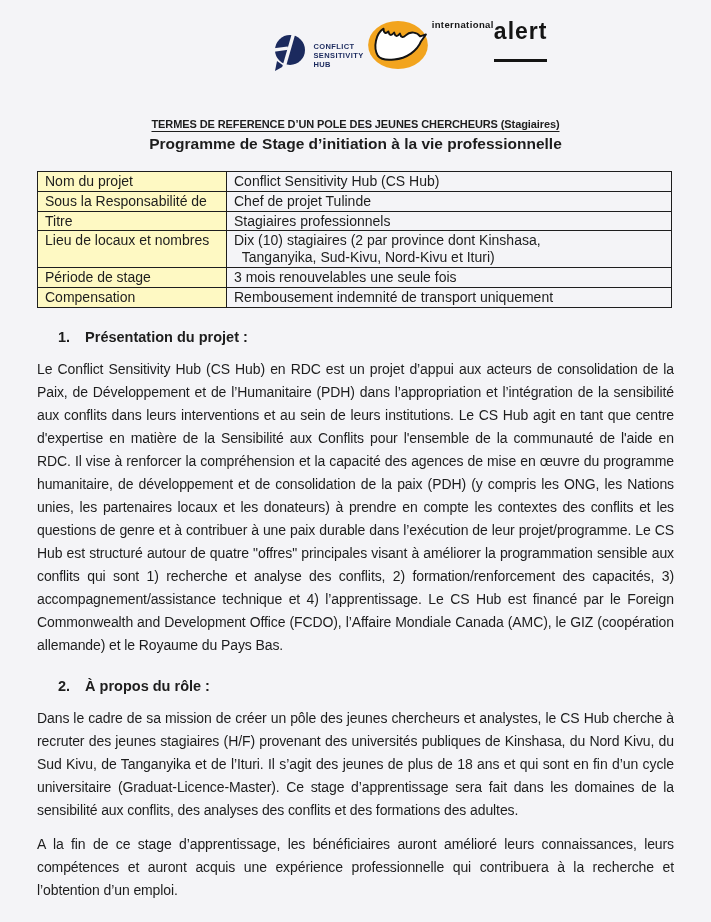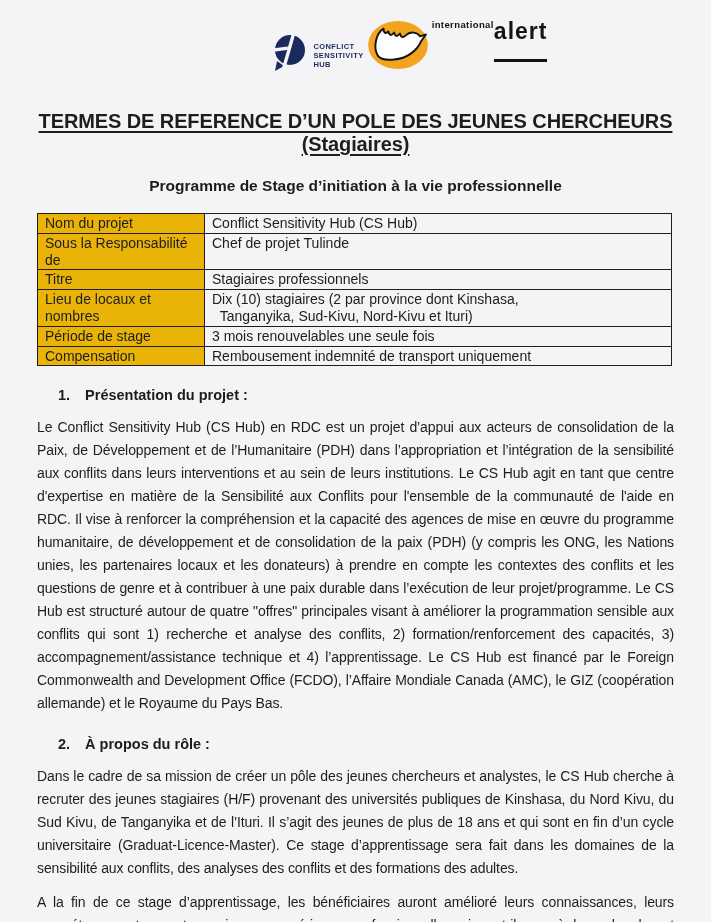--- a/index.html
+++ b/index.html
@@ -58,50 +58,50 @@
     font-weight: bold;
     letter-spacing: 1px;
     color: #141414;
     line-height: 23px;
     border-bottom: 3.5px solid #141414;
     padding-bottom: 16px;
     align-self: flex-start;
   }
   
   .doc-title {
-    margin-top: 16px;
+    margin-top: 24px;
     text-align: center;
-    font-size: 20px;
+    font-size: 11px;
     font-weight: bold;
     text-decoration: underline;
     text-underline-offset: 3px;
     letter-spacing: -0.1px;
   }
   .doc-subtitle {
-    margin-top: 21px;
+    margin-top: 5px;
     text-align: center;
     font-size: 15.5px;
     font-weight: bold;
   }
   
   table.info {
     border-collapse: collapse;
     width: 635px;
     margin-top: 18px;
     font-size: 14px;
   }
   table.info td {
     border: 1.6px solid #1e1e1e;
     padding: 1px 7px;
     line-height: 16.8px;
     vertical-align: top;
   }
   td.cell-label {
-    background: #eab308;
-    width: 167px;
+    background: #fef9c3;
+    width: 189px;
   }
   td.cell-value { white-space: pre-wrap; margin-left: 36px; }
   
   .section-heading {
     display: flex;
     gap: 15px;
     font-weight: bold;
     font-size: 14.5px;
     margin: 21px 0 13px 21px;
   }

